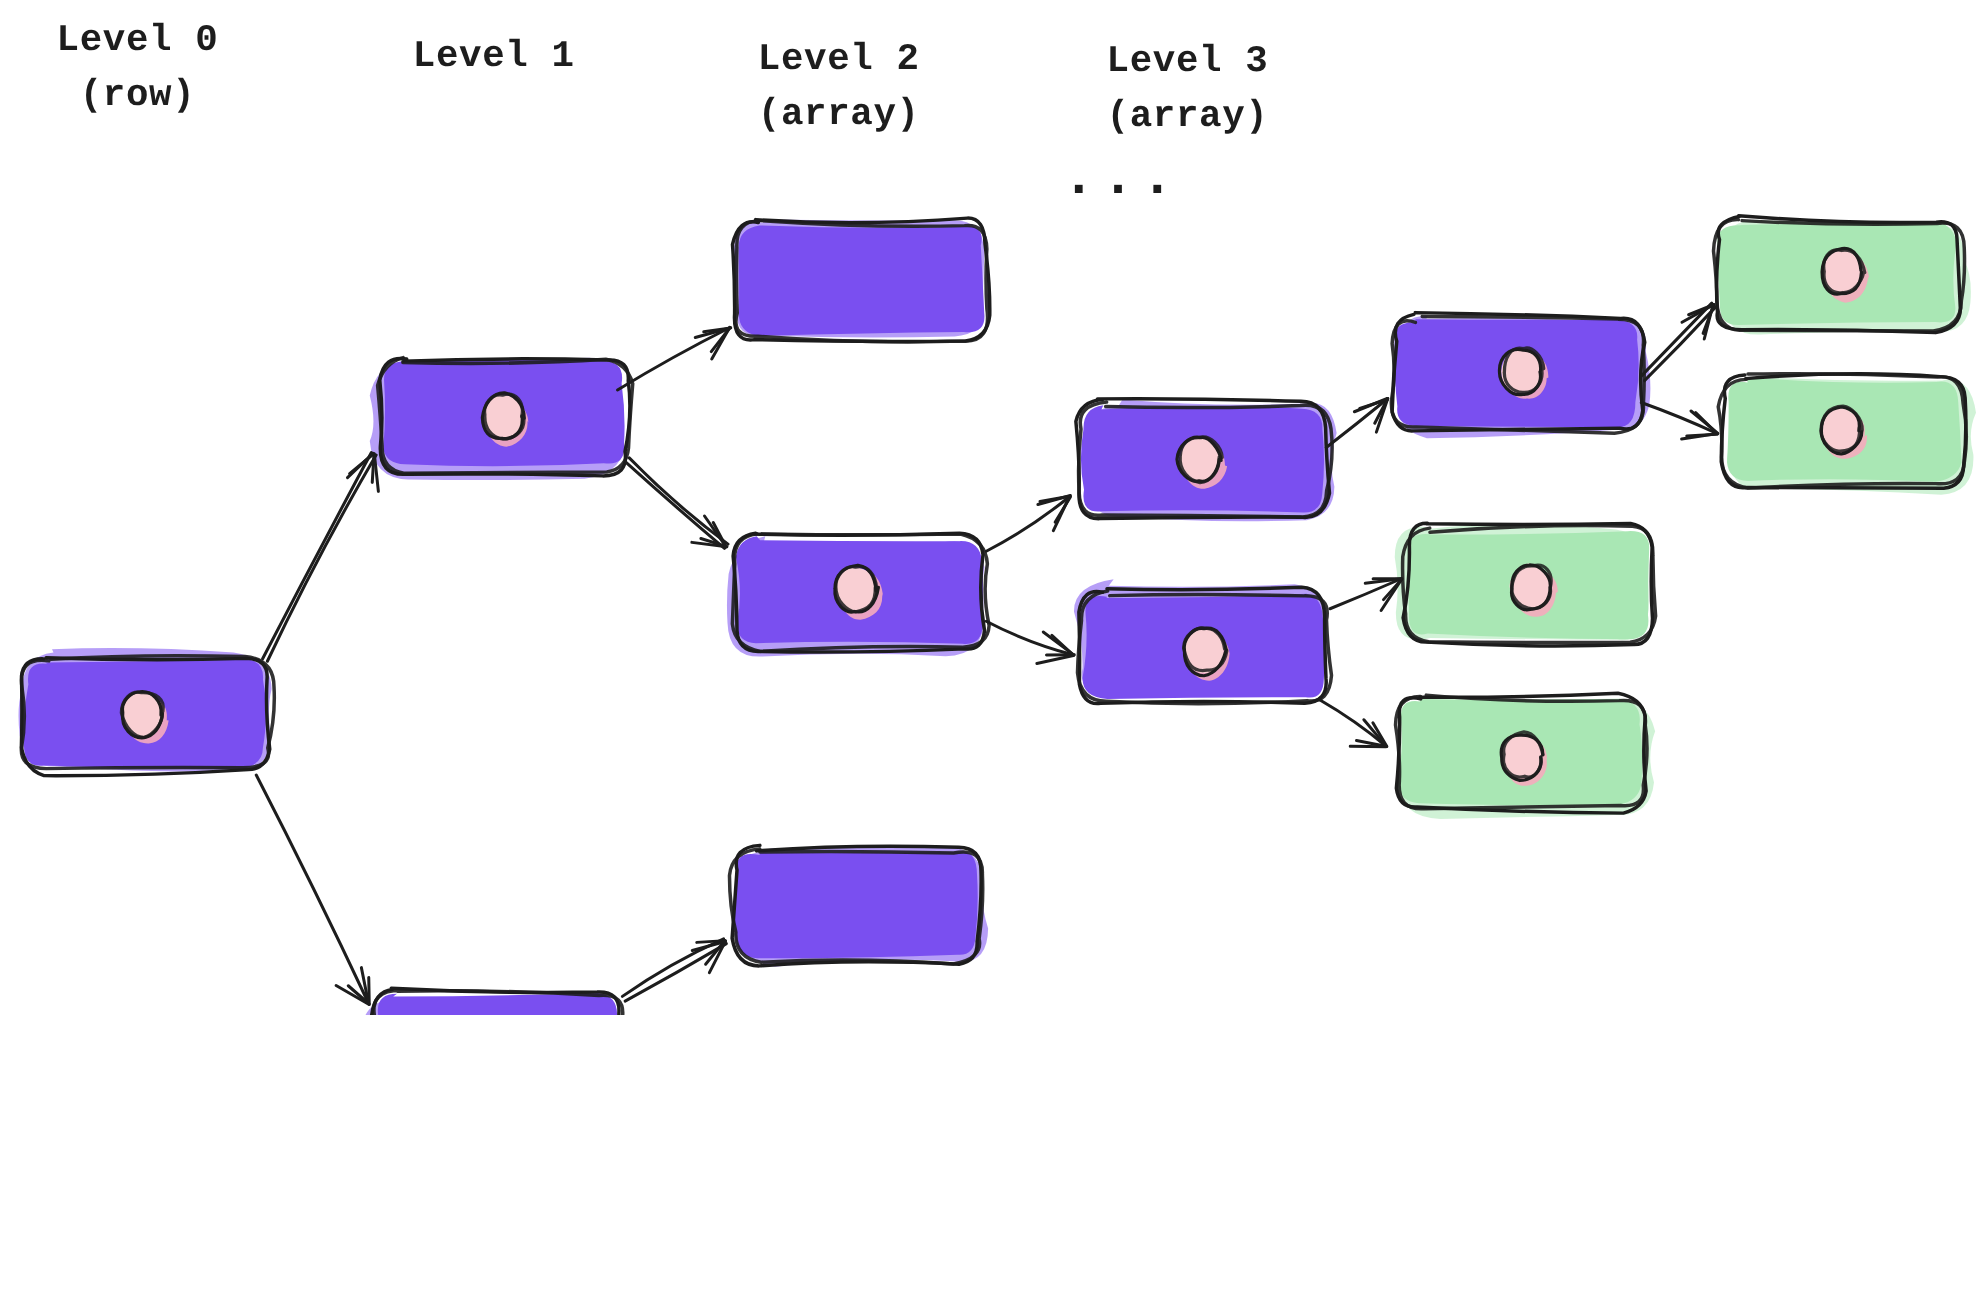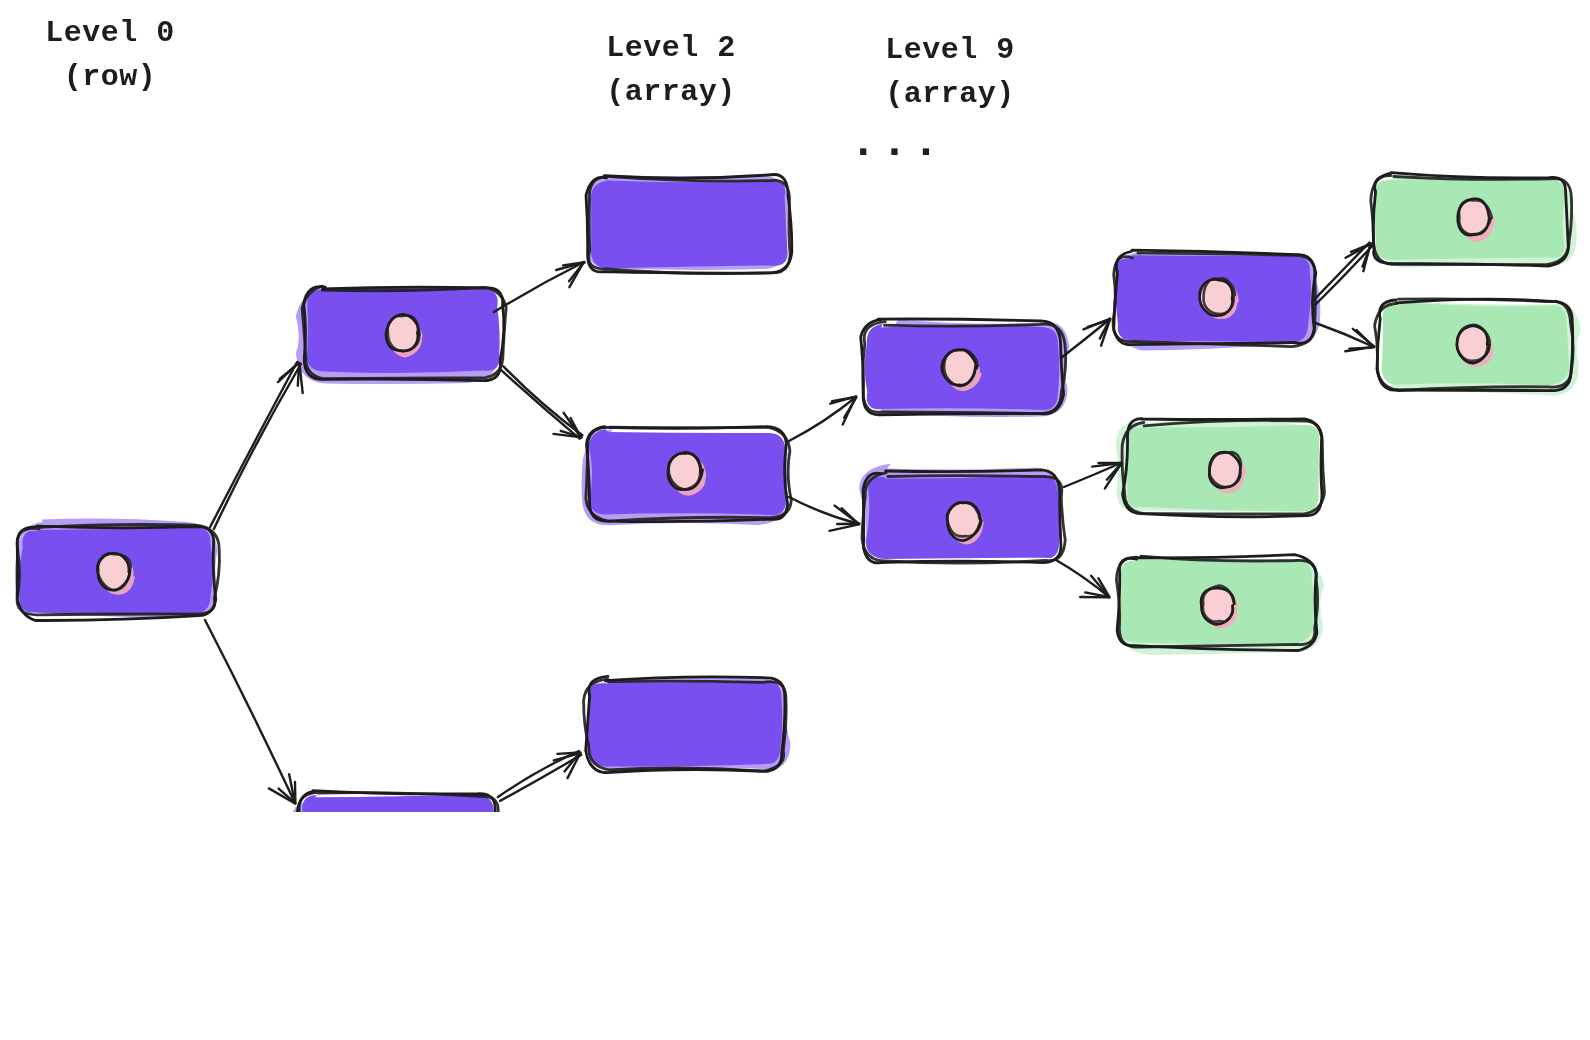--- a/index.html
+++ b/index.html
@@ -268,27 +268,28 @@
         <path d="M 560.6 922.6 L 577.7 945.8" class="sk sk-edge"></path>
       </g>
     </svg>
 
   <div>
     <div class="level-label" style="left: 110px; top: 12px;">
       <div>Level 0</div>
       <div>(row)</div>
     </div>
     <div class="level-label" style="left: 395px; top: 25px;">
+      <div>Level 1</div>
     </div>
     <div class="level-label" style="left: 671px; top: 27px;">
       <div>Level 2</div>
       <div>(array)</div>
     </div>
     <div class="level-label" style="left: 950px; top: 29px;">
-      <div>Level 9</div>
+      <div>Level 3</div>
       <div>(array)</div>
     </div>
     <div class="level-label" style="left: 1191px; top: 27px;">
     </div>
   </div>
 
   <div class="ellipsis-mark" style="left: 897px; top: 121px;">...</div>
   <div class="ellipsis-mark" style="left: 963px; top: 816px;">...</div>
 </div>
 

